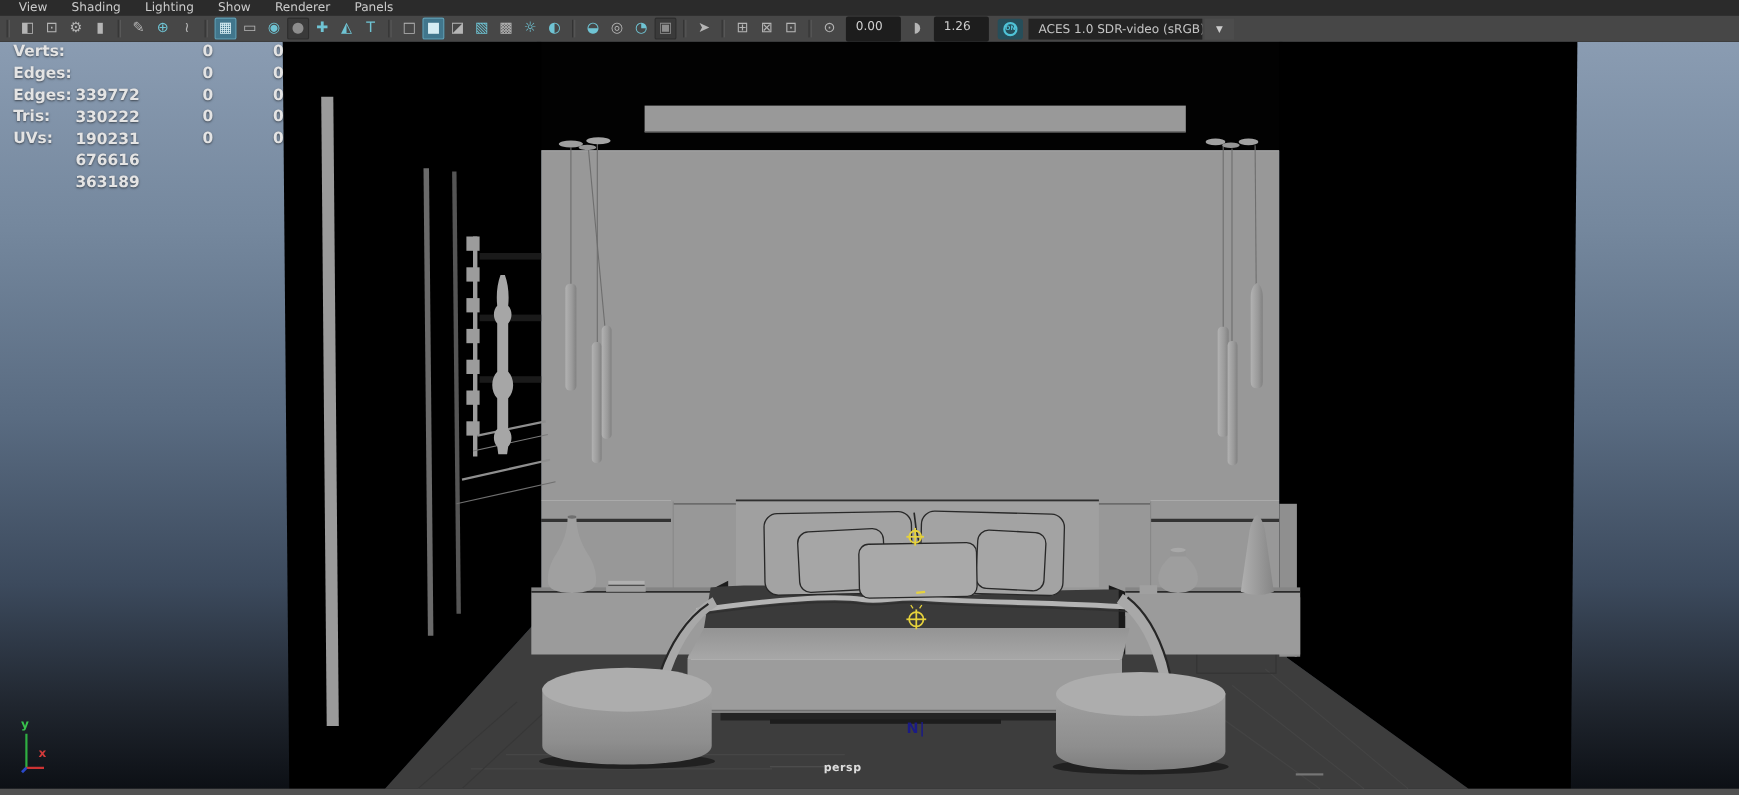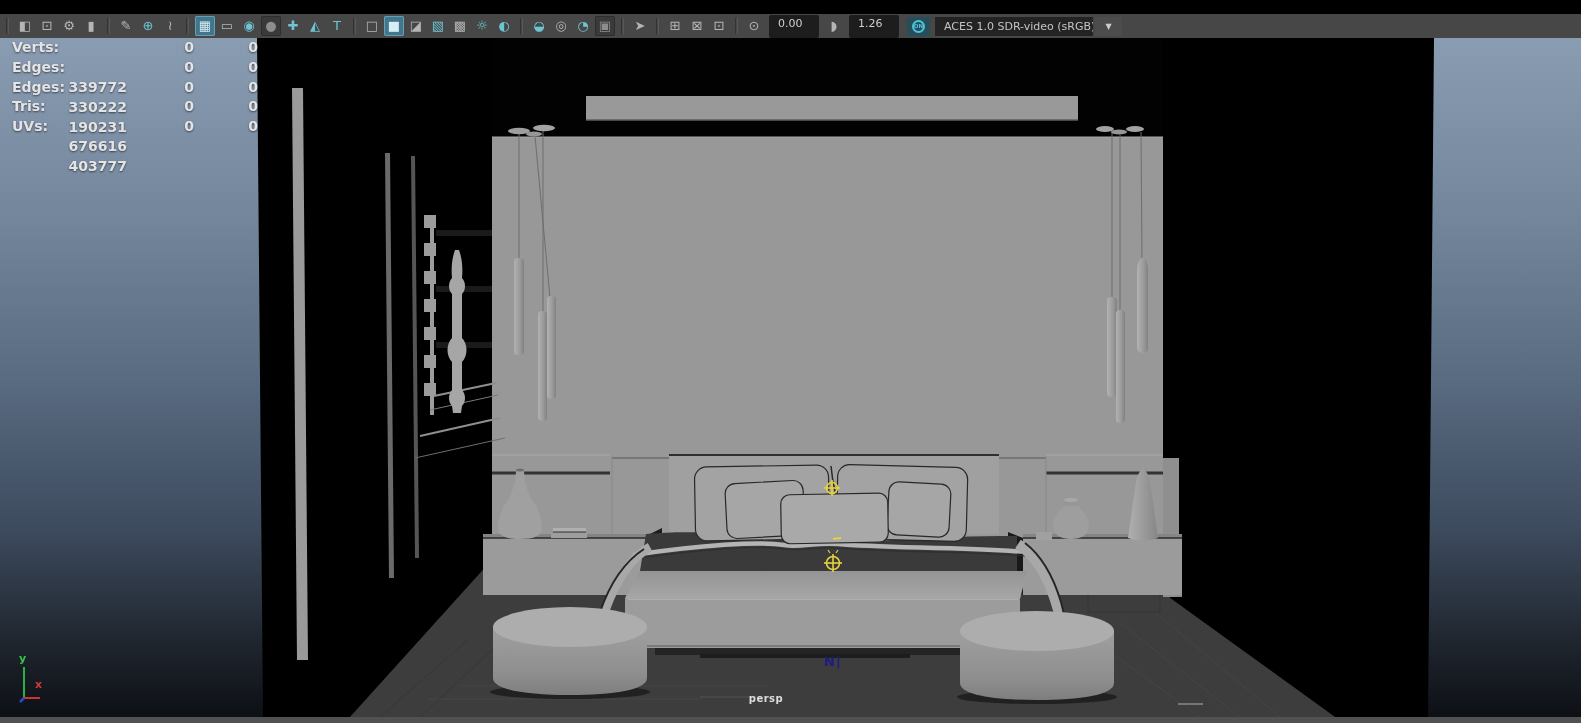--- a/index.html
+++ b/index.html
@@ -37,20 +37,29 @@
   .hud-c3{left:243px;width:20px;text-align:center;}
 
   .persp-label{position:absolute;left:740px;top:693px;width:52px;text-align:center;font-size:10px;font-weight:bold;color:#dcdcdc;letter-spacing:.5px;}
   .axis-gizmo{position:absolute;left:8px;top:642px;width:60px;height:68px;}
 </style>
 </head>
 <body>
 
 <div class="app">
 
+  <div class="menubar">
+
+  <span class="menu-item">View</span>
+      <span class="menu-item">Shading</span>
+      <span class="menu-item">Lighting</span>
+      <span class="menu-item">Show</span>
+      <span class="menu-item">Renderer</span>
+      <span class="menu-item">Panels</span>
+    </div>
 
   <div class="toolbar">
     <span style="display:flex;align-items:center;gap:2px">
 
     <span class="tbsep"></span>
         <span class="tbi">◧</span>
         <span class="tbi">⊡</span>
         <span class="tbi">⚙</span>
         <span class="tbi">▮</span>
         <span class="tbsep"></span>
@@ -321,21 +330,21 @@
         <span class="hud-c3">0</span>
       </div>
       <div class="hud-row">
         <span class="hud-label">Tris:</span>
         <span class="hud-total">676616</span>
         <span class="hud-c2">0</span>
         <span class="hud-c3">0</span>
       </div>
       <div class="hud-row">
         <span class="hud-label">UVs:</span>
-        <span class="hud-total">403777</span>
+        <span class="hud-total">363189</span>
         <span class="hud-c2">0</span>
         <span class="hud-c3">0</span>
       </div>
     </div>
 
   <div class="persp-label">persp</div>
 
   <svg class="axis-gizmo" viewBox="0 0 60 68">
     <text x="11" y="20" font-size="11" font-weight="bold" fill="#39c24d">y</text>
     <line x1="16" y1="25" x2="16" y2="56" stroke="#2fae42" stroke-width="2"></line>

